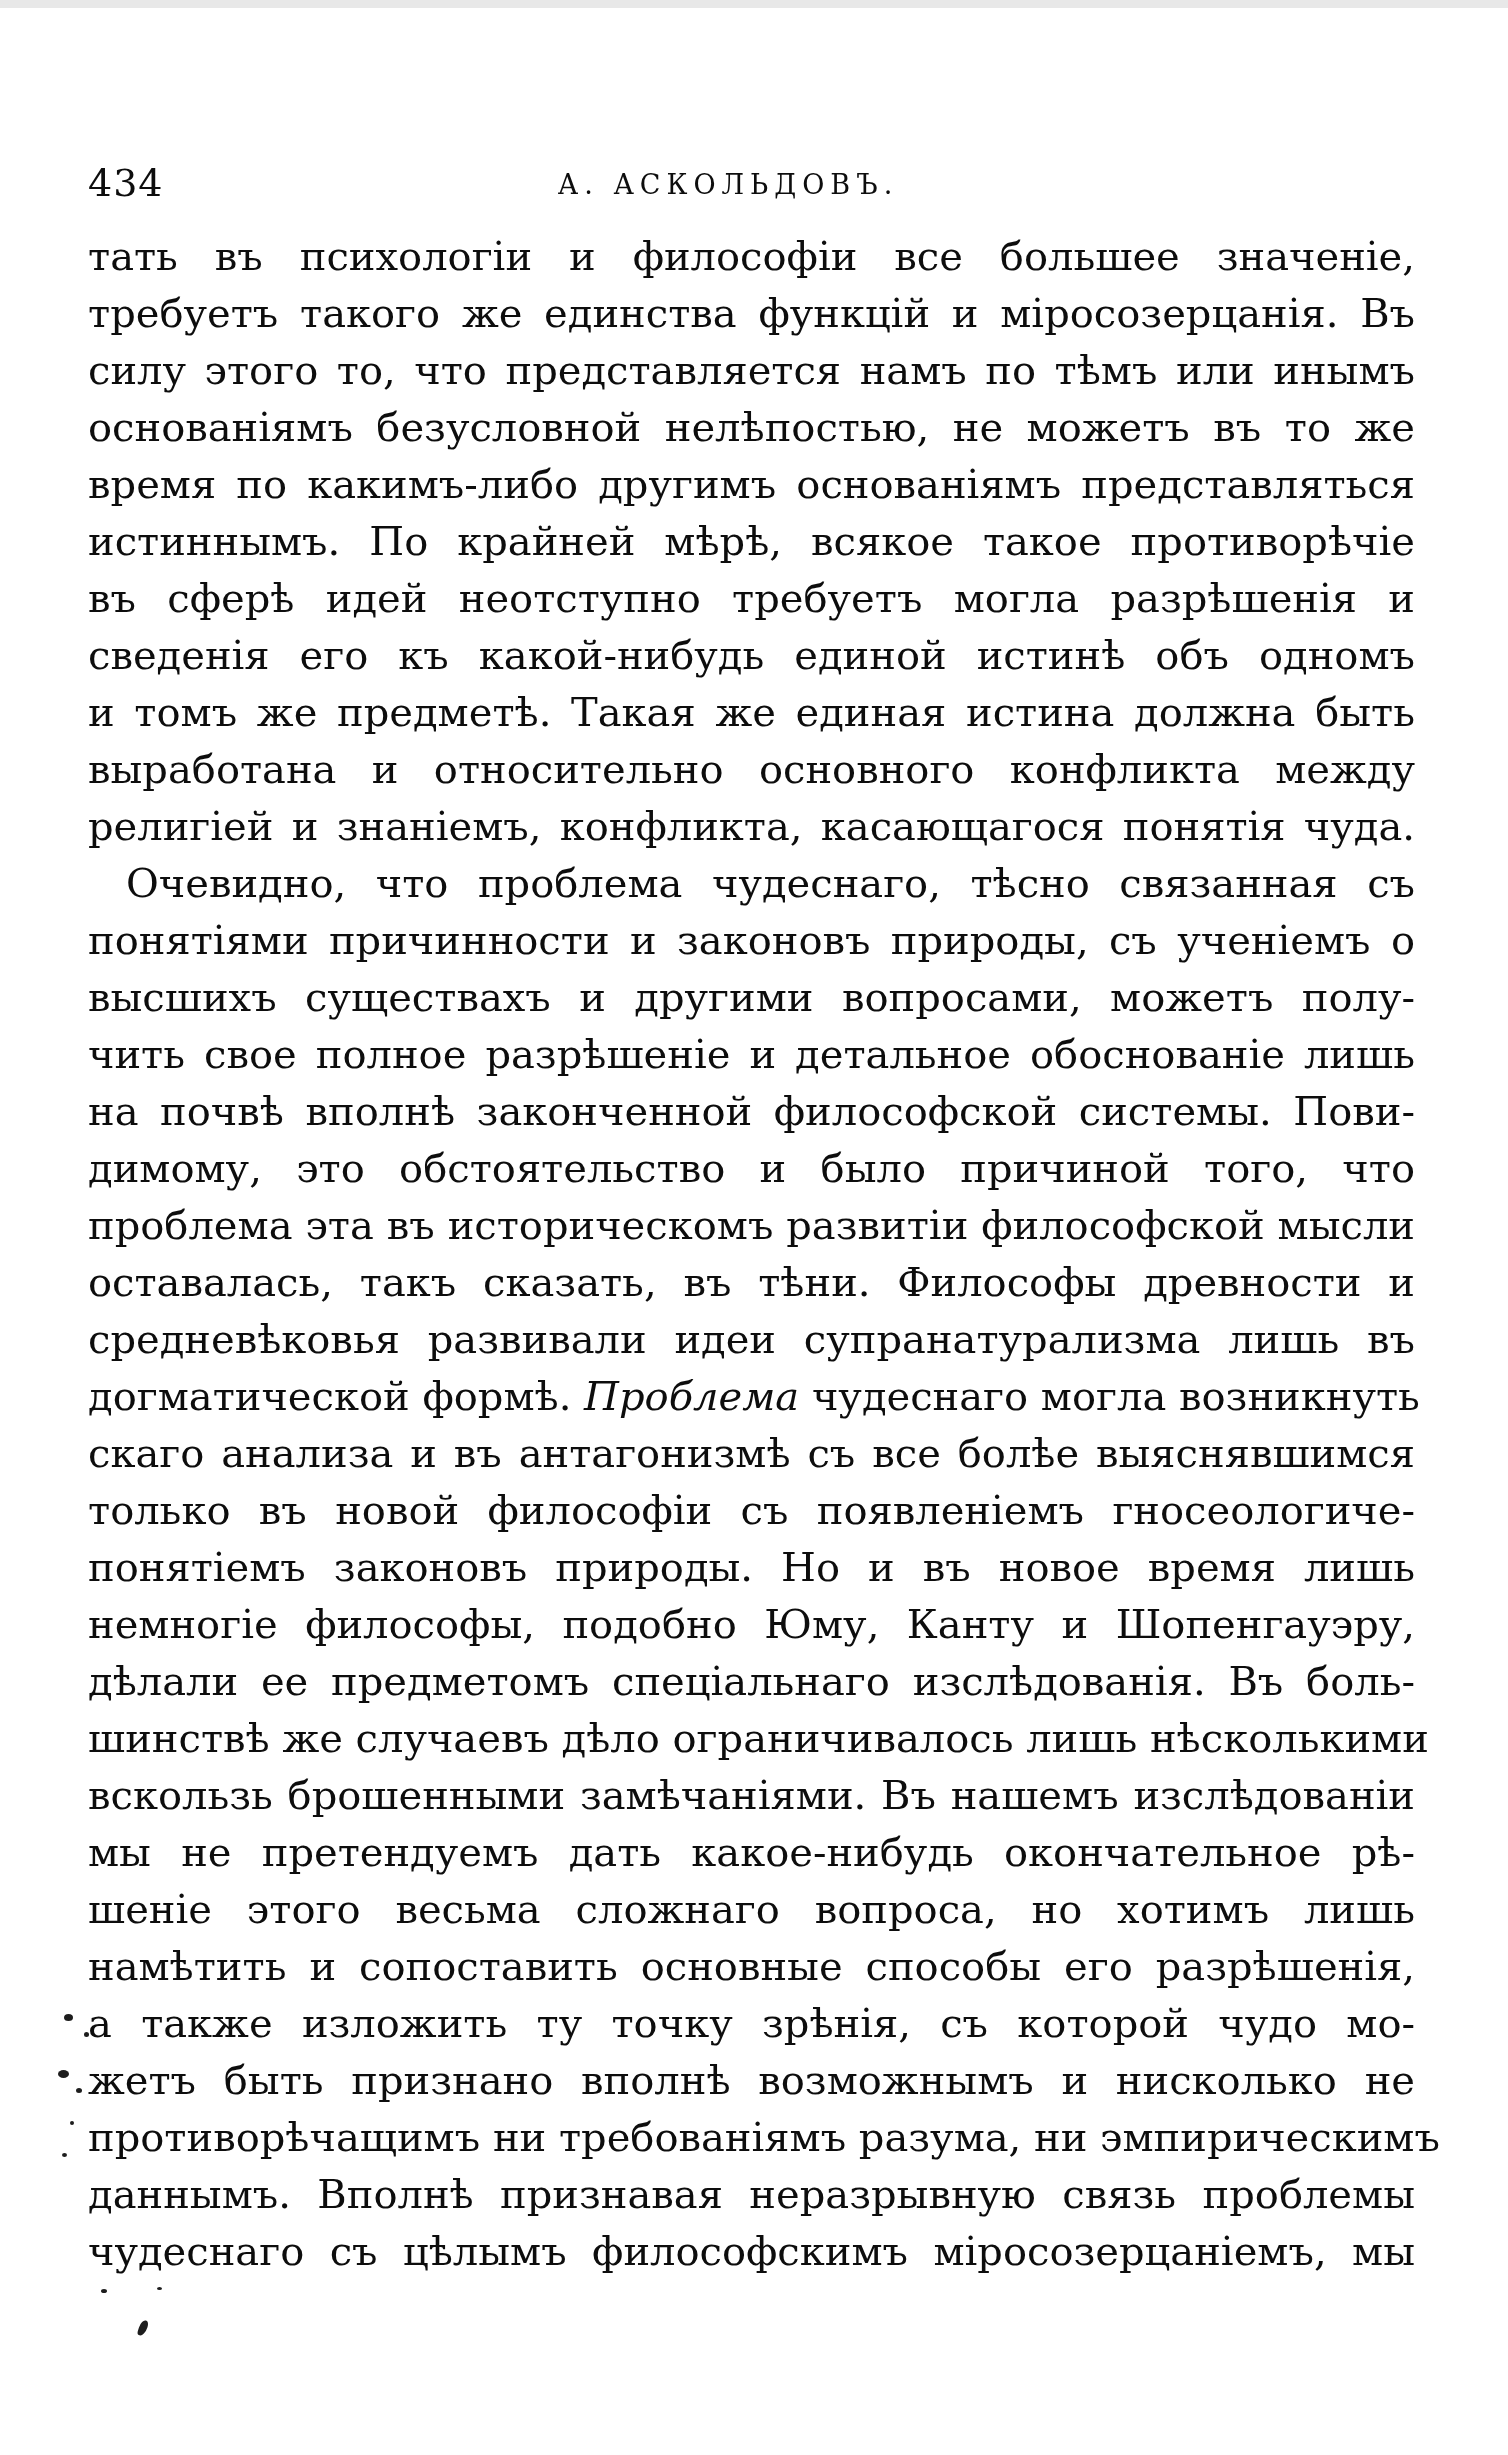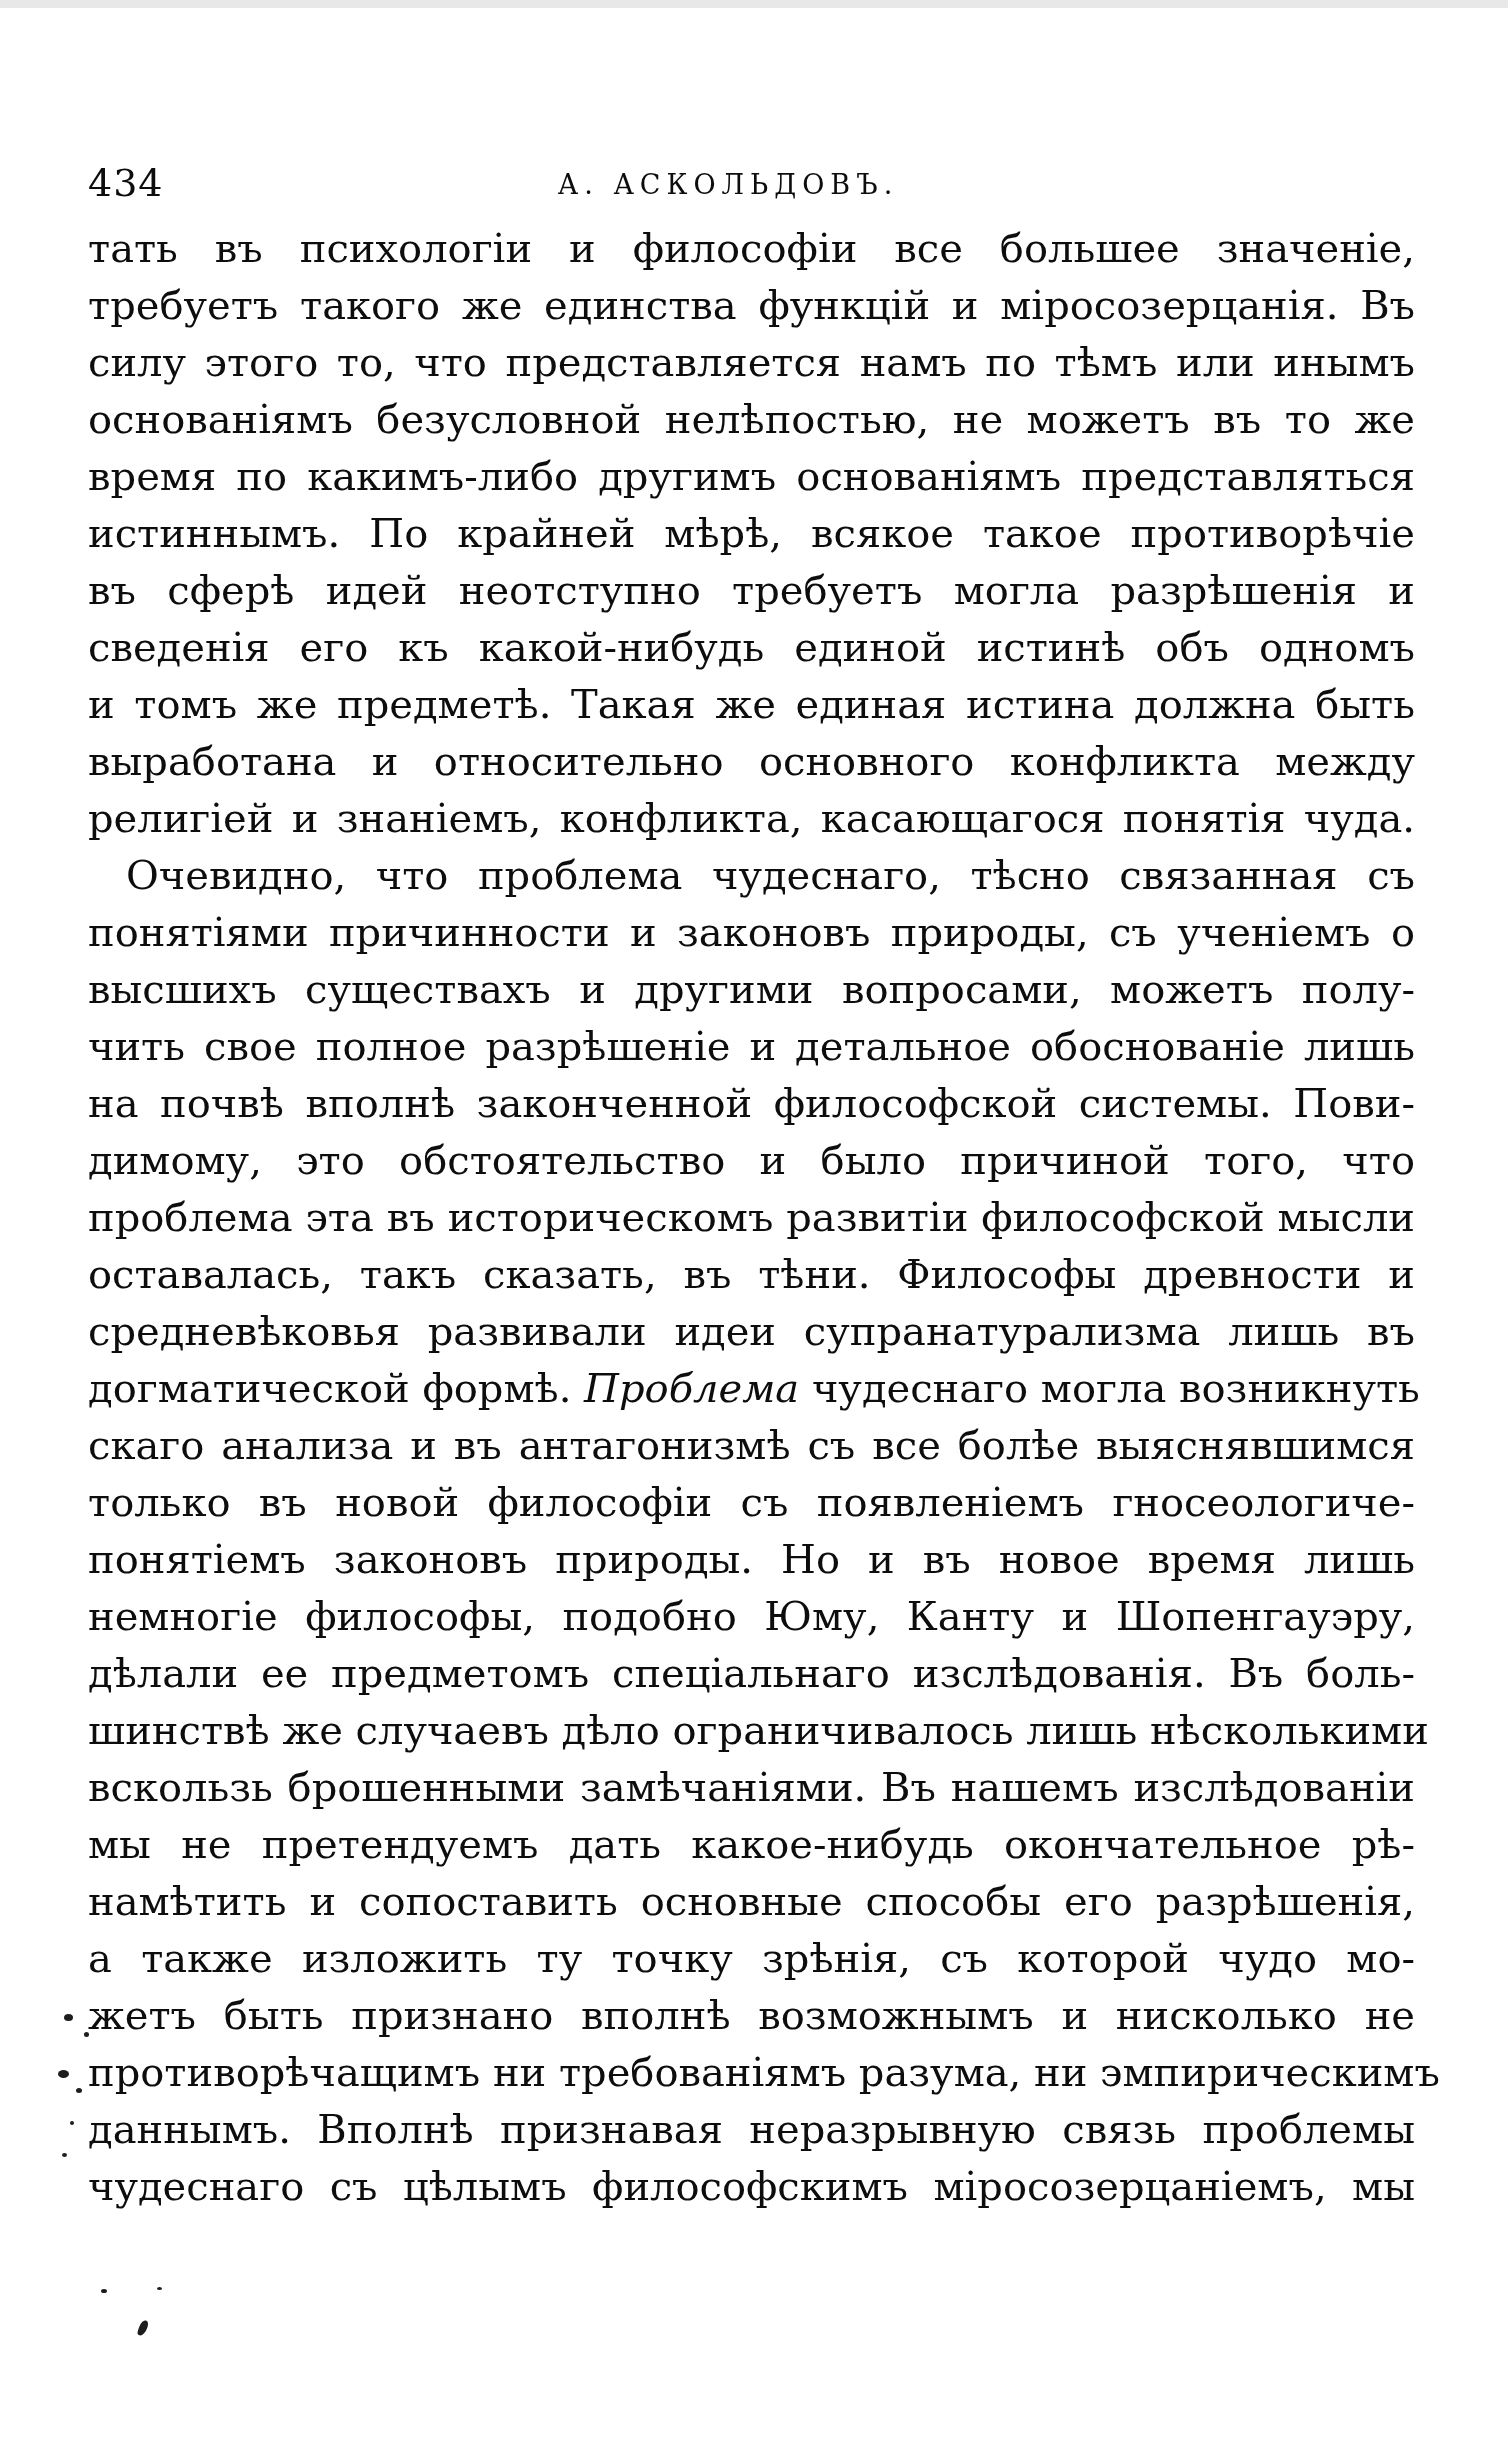--- a/index.html
+++ b/index.html
@@ -28,21 +28,21 @@
     width: 100%;
     text-align: center;
     font-size: 27px;
     line-height: 30px;
     letter-spacing: 6px;
     transform: translateX(-26px);
   }
   .text-block {
     position: absolute;
     left: 88px;
-    top: 212px;
+    top: 220px;
     width: 1327px;
     font-size: 40px;
     line-height: 57px;
   }
   .line {
     text-align: justify;
     text-align-last: justify;
     white-space: nowrap;
   }
   .line.indent { text-indent: 38px; }
@@ -86,20 +86,21 @@
       <div class="line"><span>средневѣковья развивали идеи супранатурализма лишь въ</span></div>
       <div class="line"><span>догматической формѣ. </span><span class="em">Проблема</span><span> чудеснаго могла возникнуть</span></div>
       <div class="line"><span>скаго анализа и въ антагонизмѣ съ все болѣе выяснявшимся</span></div>
       <div class="line"><span>только въ новой философіи съ появленіемъ гносеологиче-</span></div>
       <div class="line"><span>понятіемъ законовъ природы. Но и въ новое время лишь</span></div>
       <div class="line"><span>немногіе философы, подобно Юму, Канту и Шопенгауэру,</span></div>
       <div class="line"><span>дѣлали ее предметомъ спеціальнаго изслѣдованія. Въ боль-</span></div>
       <div class="line"><span>шинствѣ же случаевъ дѣло ограничивалось лишь нѣсколькими</span></div>
       <div class="line"><span>вскользь брошенными замѣчаніями. Въ нашемъ изслѣдованіи</span></div>
       <div class="line"><span>мы не претендуемъ дать какое-нибудь окончательное рѣ-</span></div>
+      <div class="line"><span>шеніе этого весьма сложнаго вопроса, но хотимъ лишь</span></div>
       <div class="line"><span>намѣтить и сопоставить основные способы его разрѣшенія,</span></div>
       <div class="line"><span>а также изложить ту точку зрѣнія, съ которой чудо мо-</span></div>
       <div class="line"><span>жетъ быть признано вполнѣ возможнымъ и нисколько не</span></div>
       <div class="line"><span>противорѣчащимъ ни требованіямъ разума, ни эмпирическимъ</span></div>
       <div class="line"><span>даннымъ. Вполнѣ признавая неразрывную связь проблемы</span></div>
       <div class="line"><span>чудеснаго съ цѣлымъ философскимъ міросозерцаніемъ, мы</span></div>
     </div>
 
   <div class="speck" style="left:64px;  top:2006px; width:9px;  height:7px;"></div>
   <div class="speck" style="left:84px;  top:2024px; width:5px;  height:5px;"></div>

